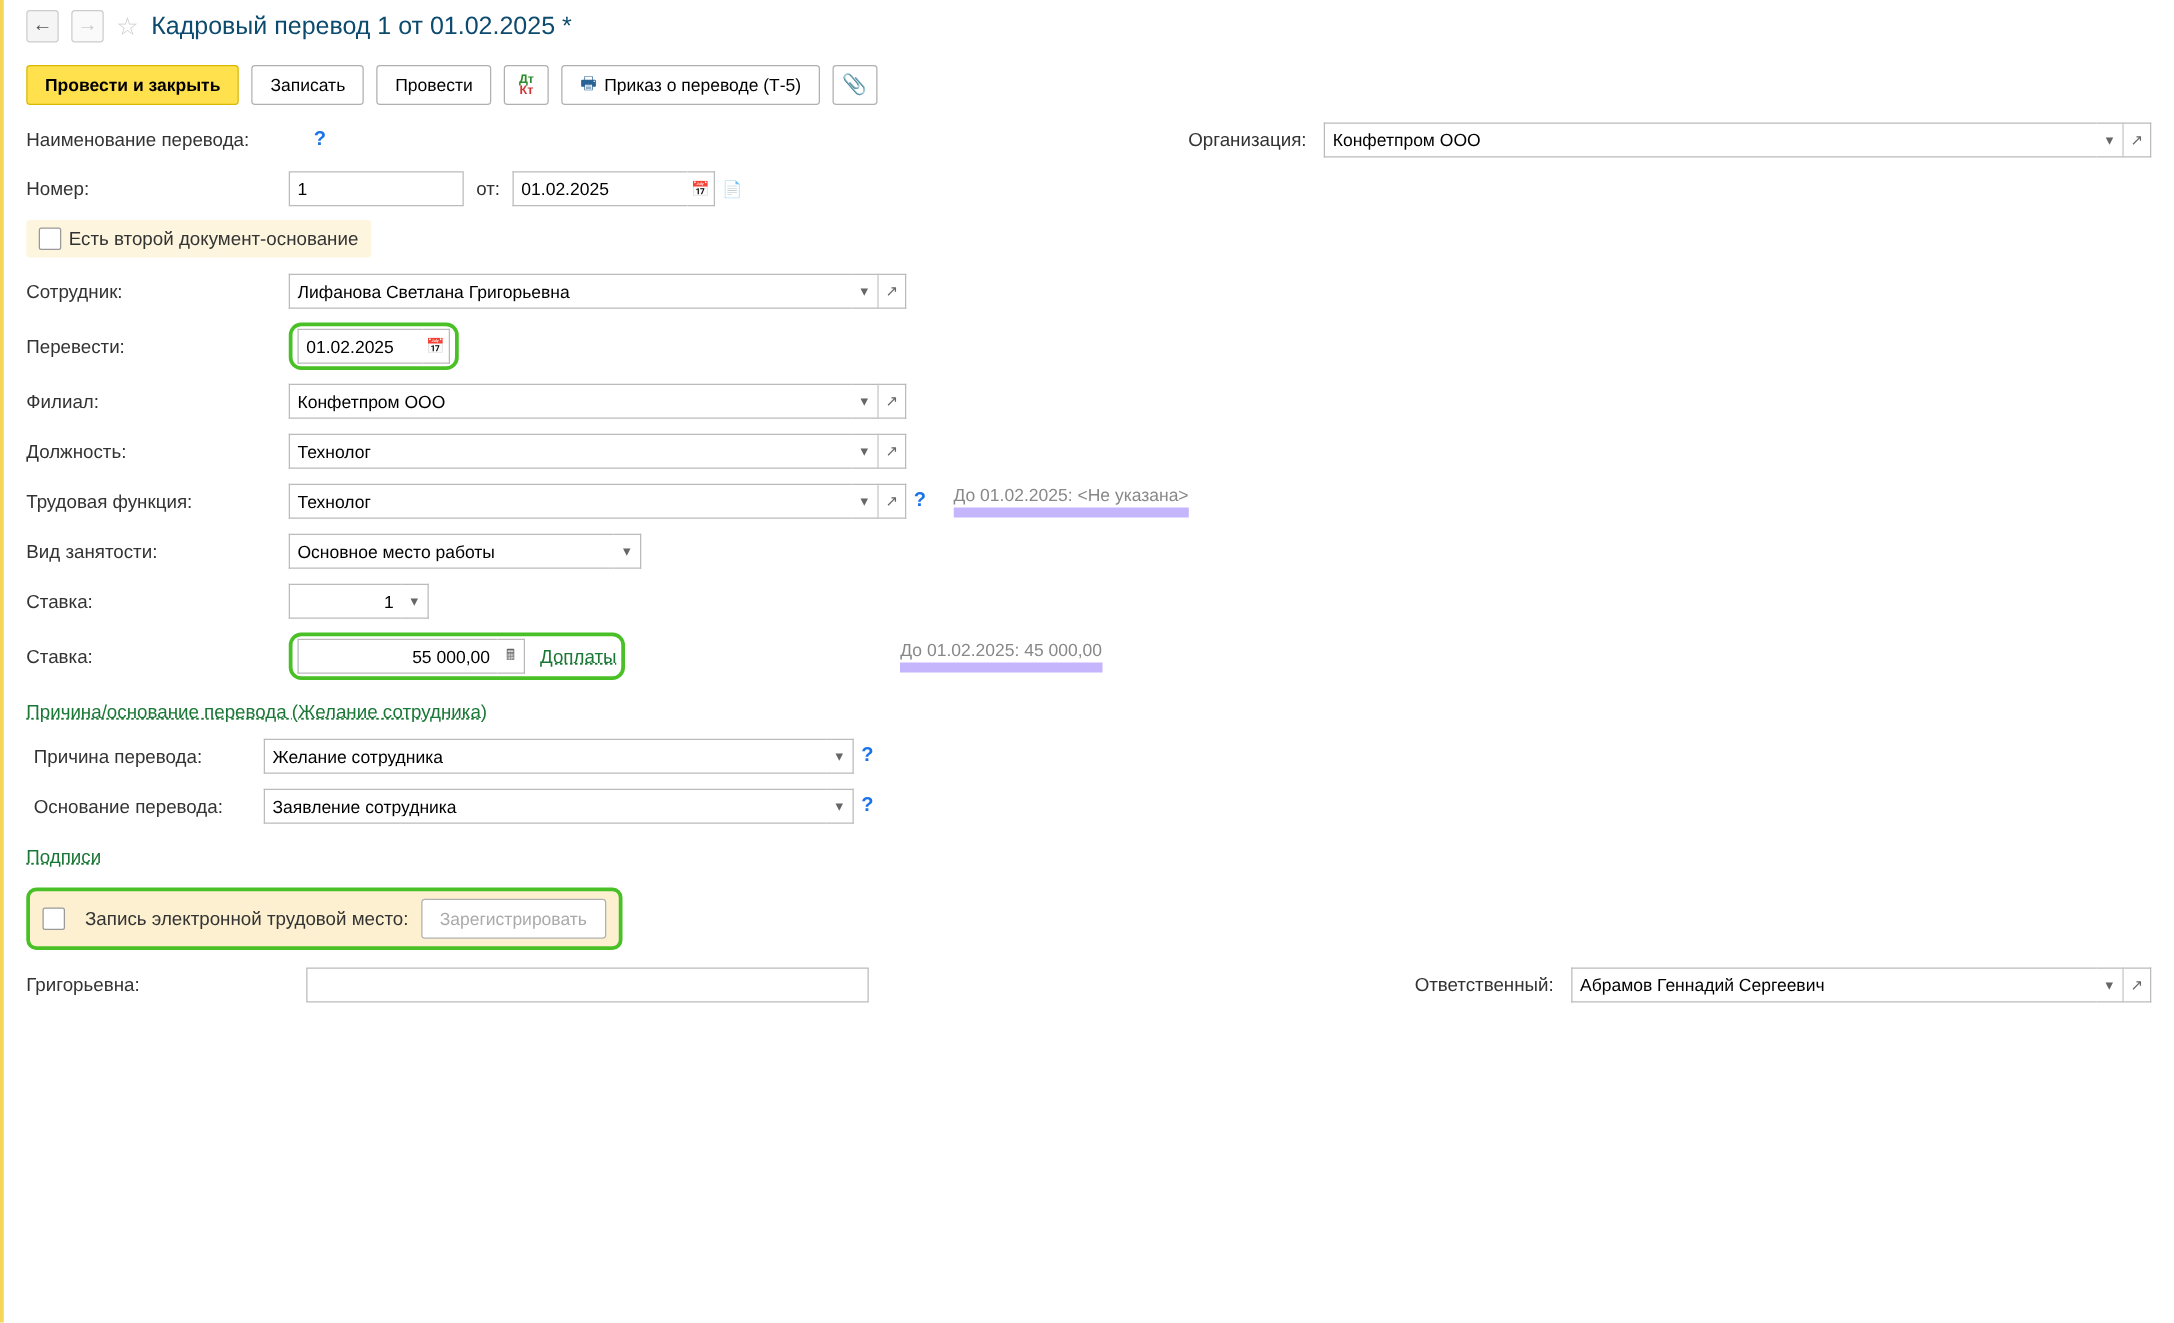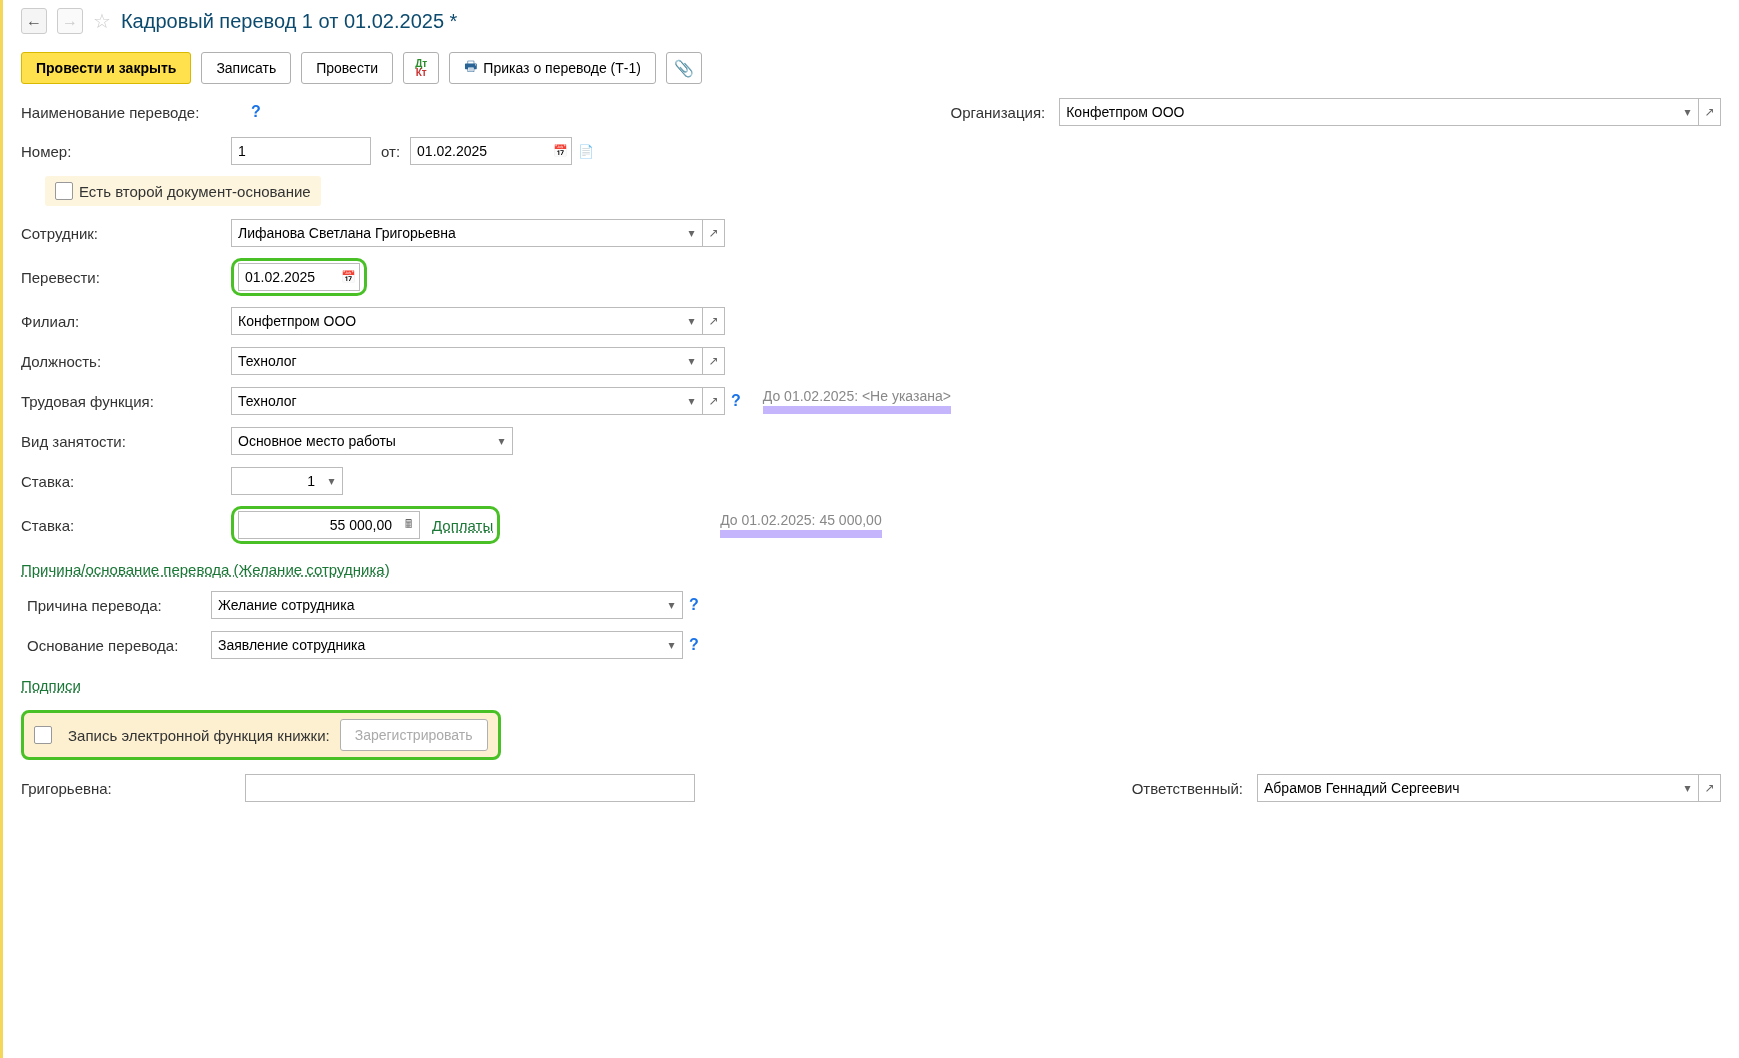--- a/index.html
+++ b/index.html
@@ -42,21 +42,21 @@
   .help-q { color: #1a73e8; font-size: 16px; margin-left: 6px; cursor: pointer; font-weight:bold; }
   .link { color: #1a7736; text-decoration: underline dotted; cursor: pointer; }
 
   .highlight-green { border: 3px solid #49c126; border-radius: 10px; padding: 2px 4px; display: inline-flex; align-items: center; }
 
   .info-text { color: #888; font-size: 14px; }
   .underline-green { border-bottom: 8px solid #c4b5fd; padding-bottom: 2px; }
 
   .checkbox { width: 18px; height: 18px; border: 1px solid #999; background: #fff; display: inline-block; vertical-align: middle; margin-right: 6px; border-radius: 2px; }
 
-  .second-doc-bar { background: #fdf5de; padding: 6px 10px; display: inline-flex; align-items: center; border-radius: 3px; margin-bottom: 12px; margin-left: 24px; }
+  .second-doc-bar { background: #fdf5de; padding: 6px 10px; display: inline-flex; align-items: center; border-radius: 3px; margin-bottom: 12px; }
 
   .etk-bar { border: 3px solid #49c126; border-radius: 8px; background: #fdf0d0; padding: 6px 10px; display: inline-flex; align-items: center; gap: 10px; margin-bottom: 14px; }
   .etk-bar .btn[disabled] { color: #aaa; cursor: default; background: #fff; }
 
   .org-label { white-space: nowrap; }
 
   .spacer-flex { flex: 1; }
 
   .row-top { display: flex; align-items: center; gap: 14px; margin-bottom: 10px; }
 
@@ -86,30 +86,30 @@
   <button class="btn">Записать</button>
   <button class="btn">Провести</button>
   <button class="btn btn-icon">
     <span class="dtkt">
         <span class="dt">Дт</span>
         <span class="kt">Кт</span>
       </span>
   </button>
   <button class="btn">
     <span class="print-icon">🖶</span>
-    <span>Приказ о переводе (Т-1)</span>
+    <span>Приказ о переводе (Т-5)</span>
   </button>
   <button class="btn btn-icon">
     <span class="attach-icon">📎</span>
   </button>
 </div>
 
 
 <div class="row-top">
-  <span class="label">Наименование переводе:</span>
+  <span class="label">Наименование перевода:</span>
   <span class="help-q">?</span>
   <div class="spacer-flex"></div>
   <span class="org-label">Организация:</span>
   <span class="input-group" style="flex:1;">
     <input class="input" style="flex: 1 1 0%; min-width: 420px;" value="Конфетпром ООО">
     <span class="ig-btn">▾</span>
     <span class="ig-btn">↗</span>
   </span>
 </div>
 
@@ -244,21 +244,21 @@
 </div>
 
 
 <div class="form-row" style="margin-bottom:10px;">
   <span class="link">Подписи</span>
 </div>
 
 
 <div class="etk-bar">
   <span class="checkbox"></span>
-  <span>Запись электронной функция книжки:</span>
+  <span>Запись электронной трудовой место:</span>
   <button class="btn" disabled="">Зарегистрировать</button>
 </div>
 
 
 <div class="row-top">
   <span class="label">Григорьевна:</span>
   <input class="input field-w-450" value="" style="">
   <div class="spacer-flex"></div>
   <span class="org-label">Ответственный:</span>
   <span class="input-group" style="flex:1;">

